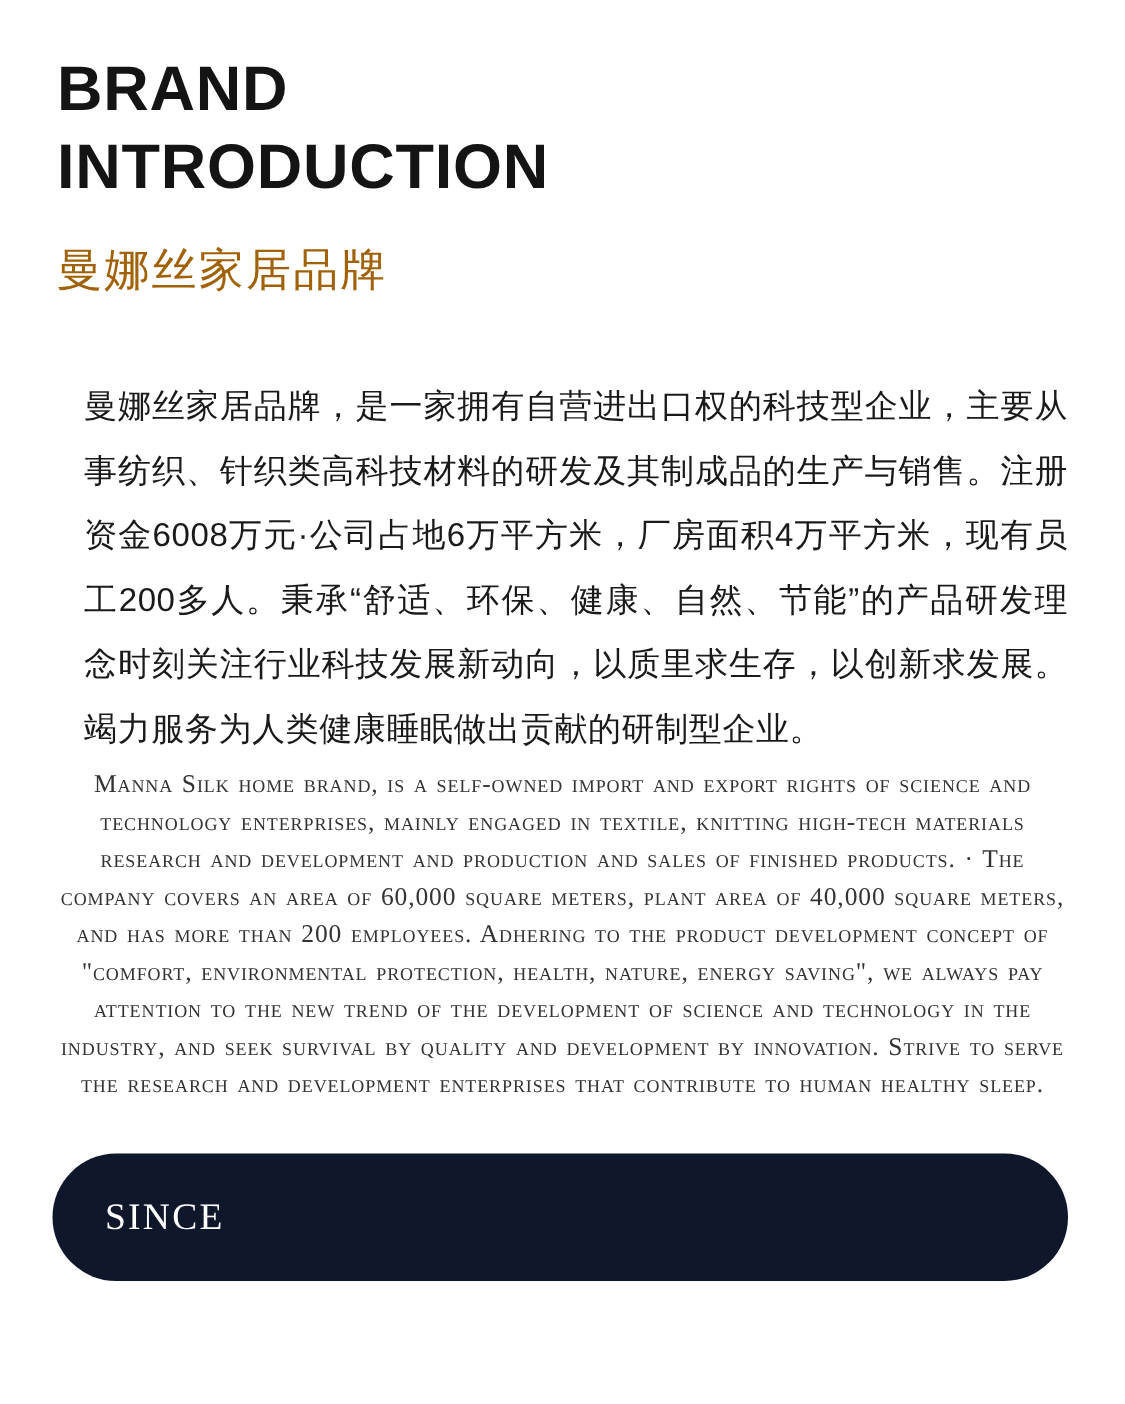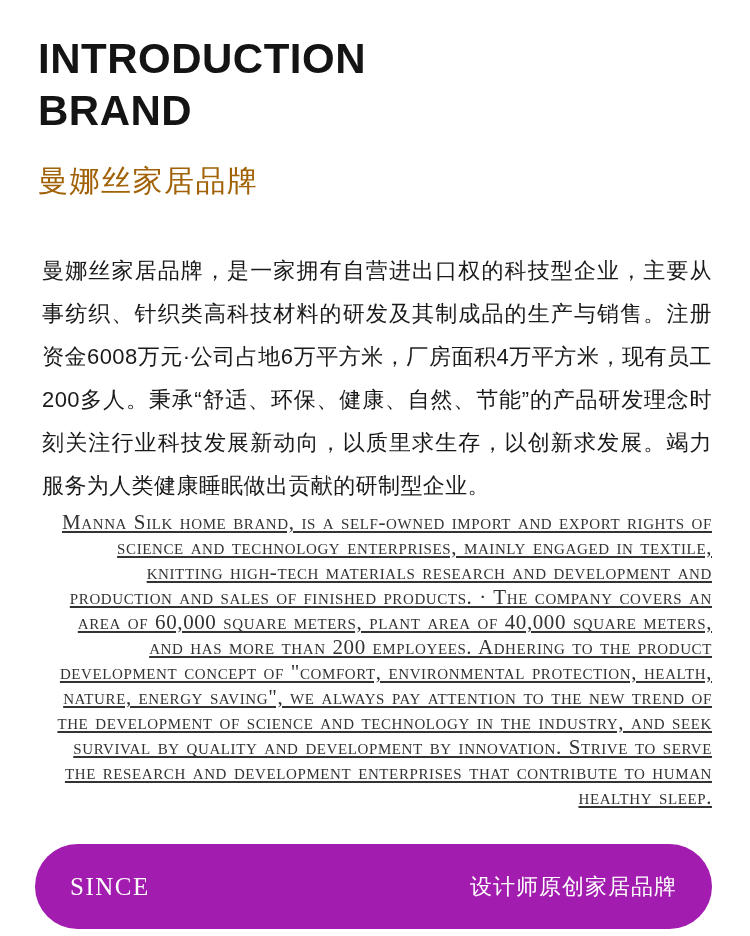--- a/index.html
+++ b/index.html
@@ -34,38 +34,37 @@
   }
   .subtitle {
     margin: 26px 0 0 0;
     font-size: 30px;
     font-weight: 400;
     line-height: 36px;
     letter-spacing: 1.5px;
     color: #a16207;
   }
   .para-zh {
-    margin: 50px 0 0 4px;
+    margin: 50px 0 0 18px;
     font-size: 22px;
     line-height: 43px;
     letter-spacing: 0.4px;
     color: #1a1a1a;
     text-align: justify;
   }
   .para-en {
     margin: 3px 0 0 0;
     font-family: "Liberation Serif", serif;
     font-variant: small-caps;
-    font-size: 21px;
+    font-size: 17px;
     line-height: 25px;
     letter-spacing: 0.6px;
     word-spacing: 1px;
     color: #333333;
-    text-align: right;
-    text-decoration: underline;
+    text-align: center;
   }
   .banner {
     box-sizing: border-box;
     margin: 34px 0 0 -3px;
     width: 677px;
     height: 85px;
     border-radius: 43px;
     display: flex;
     align-items: center;
     justify-content: space-between;
@@ -81,28 +80,27 @@
     font-size: 22px;
     letter-spacing: 1px;
   }
 </style>
 </head>
 <body>
 
 <div class="page">
 
   <h1 class="title">
+    <span class="title-line">BRAND</span>
     <span class="title-line">INTRODUCTION</span>
-    <span class="title-line">BRAND</span>
   </h1>
 
   <h2 class="subtitle">曼娜丝家居品牌</h2>
 
   <p class="para-zh">曼娜丝家居品牌，是一家拥有自营进出口权的科技型企业，主要从事纺织、针织类高科技材料的研发及其制成品的生产与销售。注册资金6008万元·公司占地6万平方米，厂房面积4万平方米，现有员工200多人。秉承“舒适、环保、健康、自然、节能”的产品研发理念时刻关注行业科技发展新动向，以质里求生存，以创新求发展。竭力服务为人类健康睡眠做出贡献的研制型企业。</p>
 
   <p class="para-en">Manna Silk home brand, is a self-owned import and export rights of science and technology enterprises, mainly engaged in textile, knitting high-tech materials research and development and production and sales of finished products. · The company covers an area of 60,000 square meters, plant area of 40,000 square meters, and has more than 200 employees. Adhering to the product development concept of "comfort, environmental protection, health, nature, energy saving", we always pay attention to the new trend of the development of science and technology in the industry, and seek survival by quality and development by innovation. Strive to serve the research and development enterprises that contribute to human healthy sleep.</p>
 
-  <div class="banner" style="background-color: #a21caf;">
+  <div class="banner" style="background-color: #0f172a;">
     <span class="banner-side">SINCE</span>
-    <span class="banner-slogan">设计师原创家居品牌</span>
   </div>
 
 </div>
 
 </body></html>

